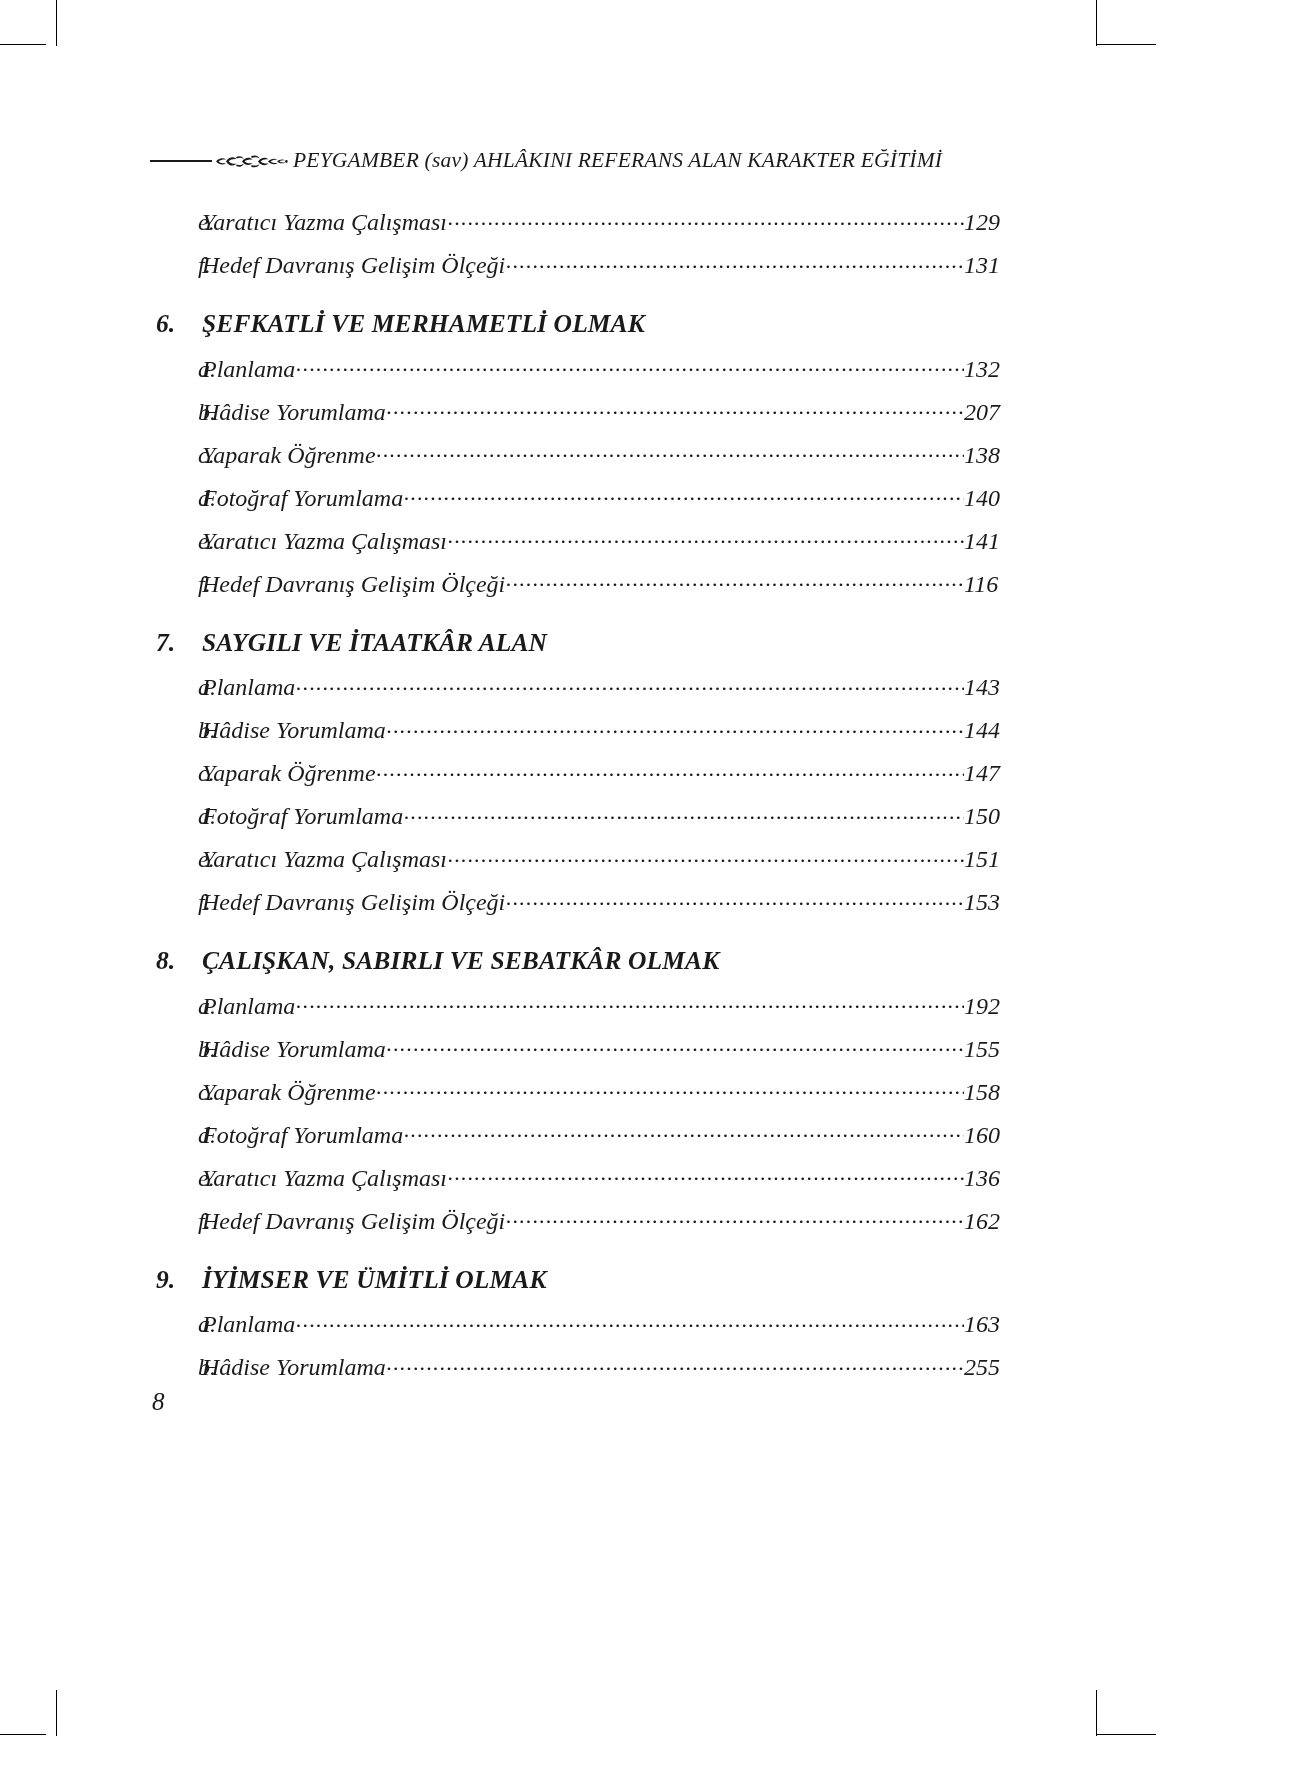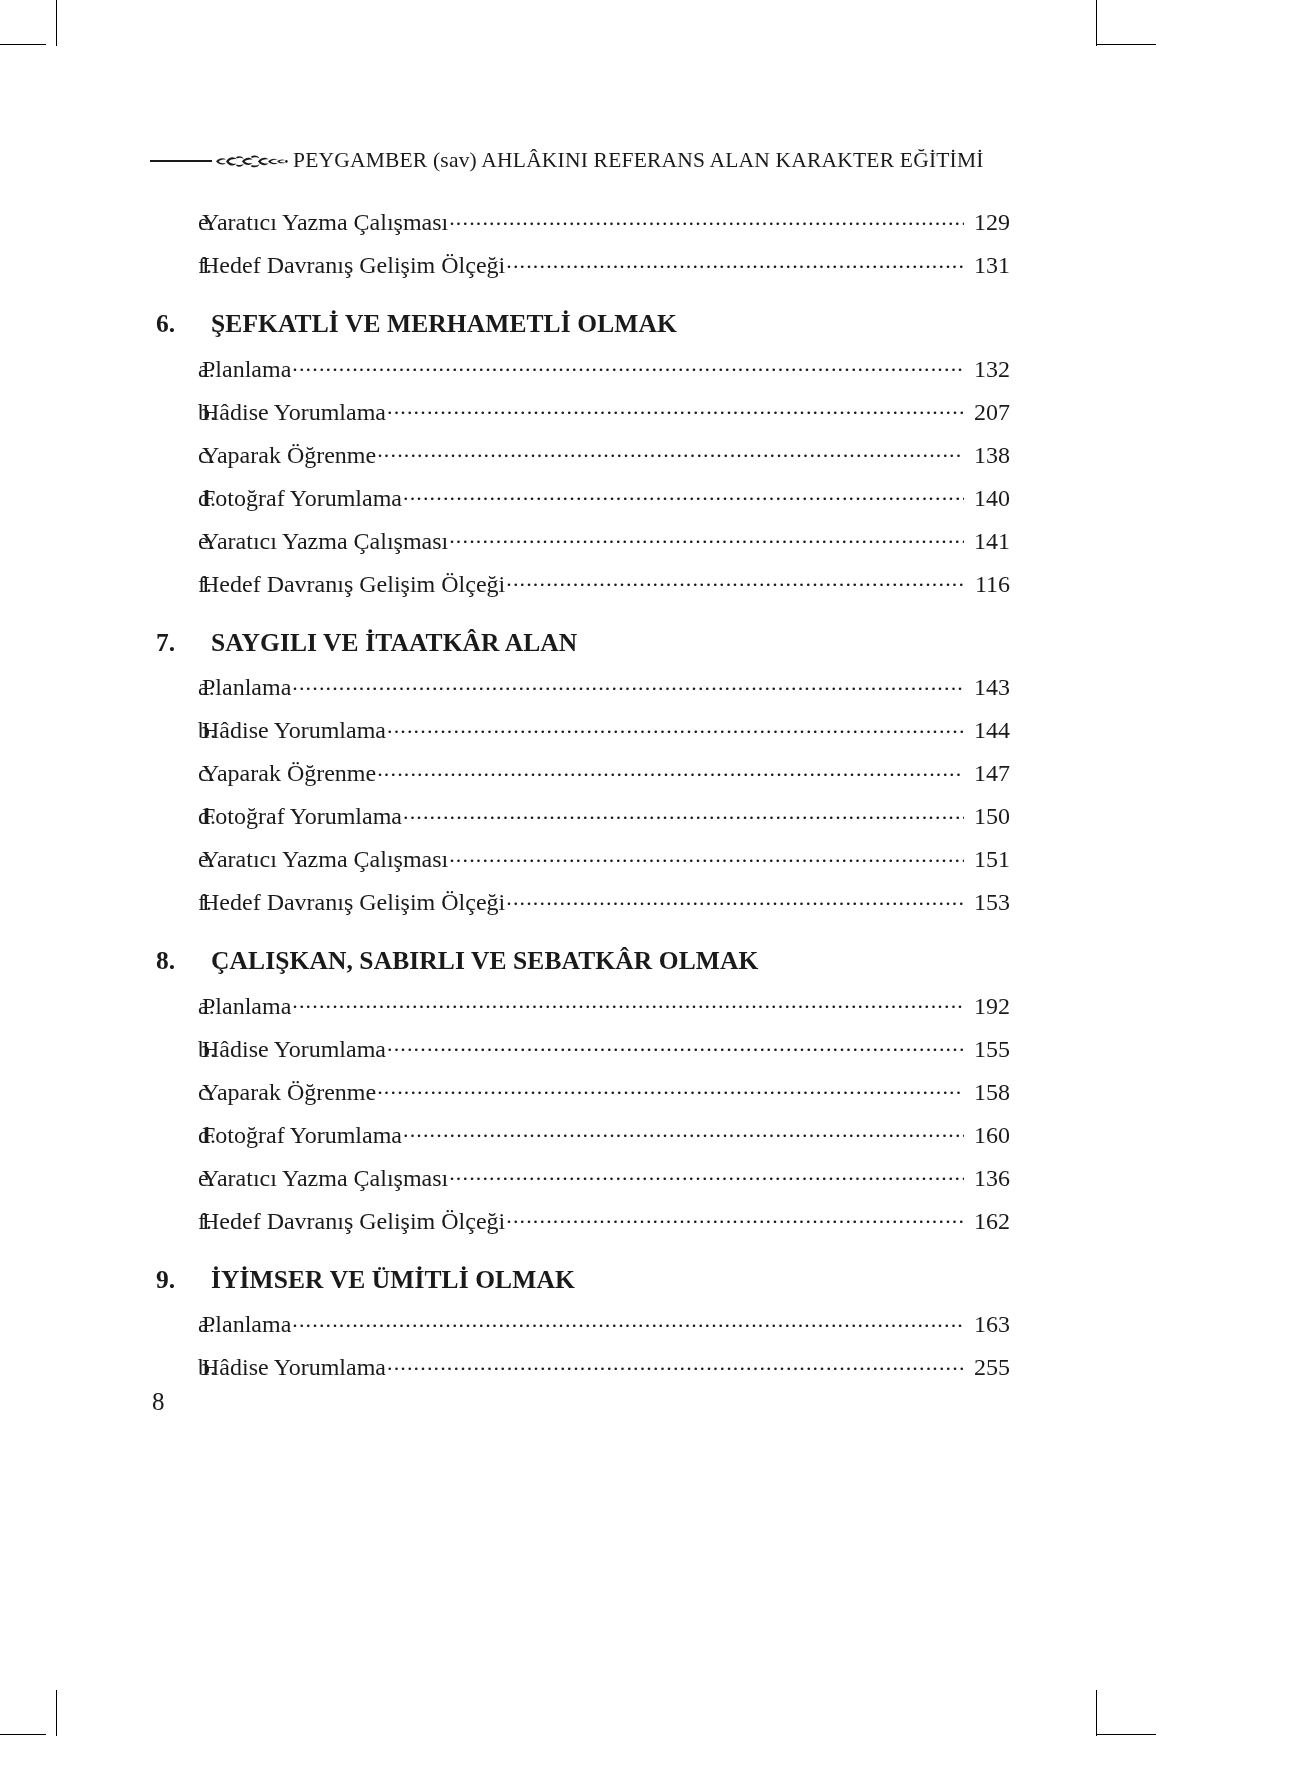--- a/index.html
+++ b/index.html
@@ -32,20 +32,21 @@
   .cm-bl-h { left: 0px;   top: 1734px; }
   .cm-br-v { left: 1096px; top: 1690px; }
   .cm-br-h { left: 1096px; top: 1734px; width: 60px; }
 
   
   .page {
     position: absolute;
     left: 0; top: 0;
     width: 1298px;
     height: 1770px;
+    font-style: italic;
   }
 
   
   .running-header {
     position: absolute;
     left: 150px;
     top: 148px;
     width: 860px;
     display: flex;
     align-items: center;
@@ -98,21 +99,20 @@
   }
   .toc-section .sec-num {
     width: 52px;
     flex: none;
     text-align: left;
     padding-left: 6px;
     box-sizing: border-box;
   }
   .toc-section .sec-title {
     flex: 1;
-    margin-left: 9px;
   }
 
   
   .toc-entry {
     display: flex;
     align-items: baseline;
     font-size: 24px;
     line-height: 1.0;
     margin-bottom: 15px;
     white-space: nowrap;
@@ -139,21 +139,21 @@
     position: absolute;
     left: 0;
     bottom: 0.06em;
     white-space: nowrap;
     font-size: 22px;
     letter-spacing: 1.15px;
     color: #1a1a1a;
   }
   .toc-entry .ent-page {
     flex: none;
-    text-align: right;
+    text-align: left;
     min-width: 46px;
   }
 
   
   .folio {
     position: absolute;
     left: 152px;
     top: 1388px;
     font-size: 25px;
     color: #1a1a1a;

